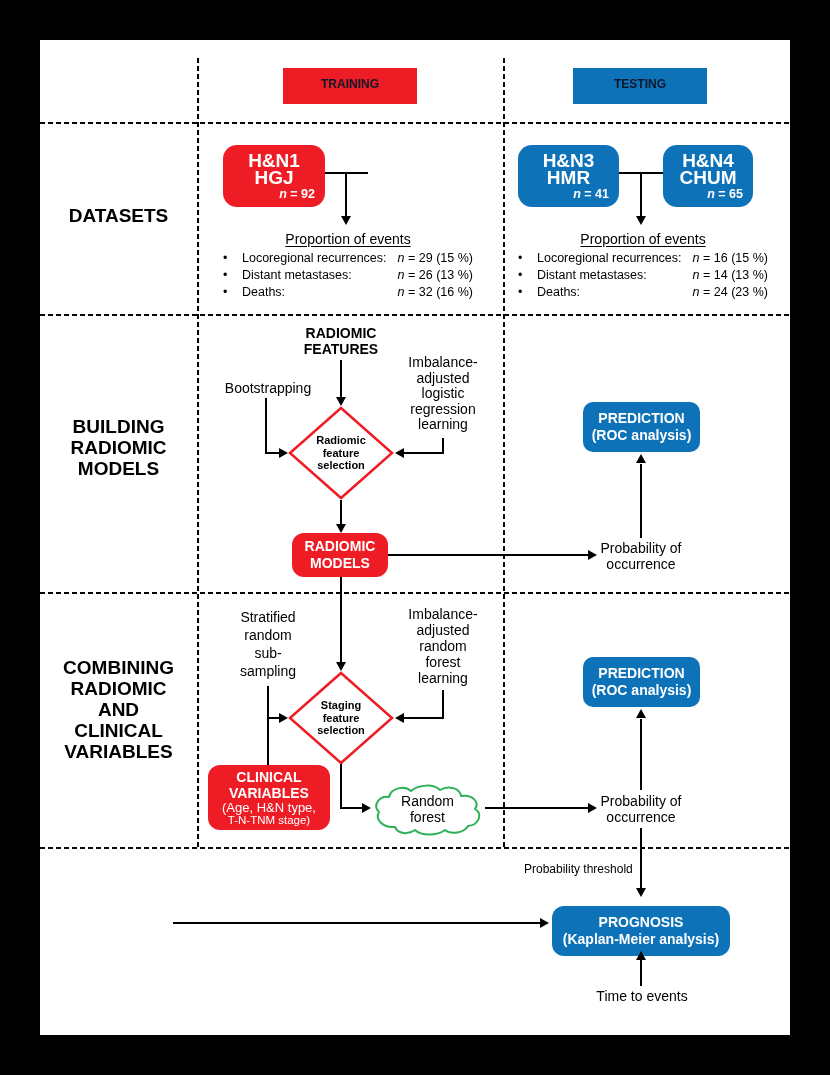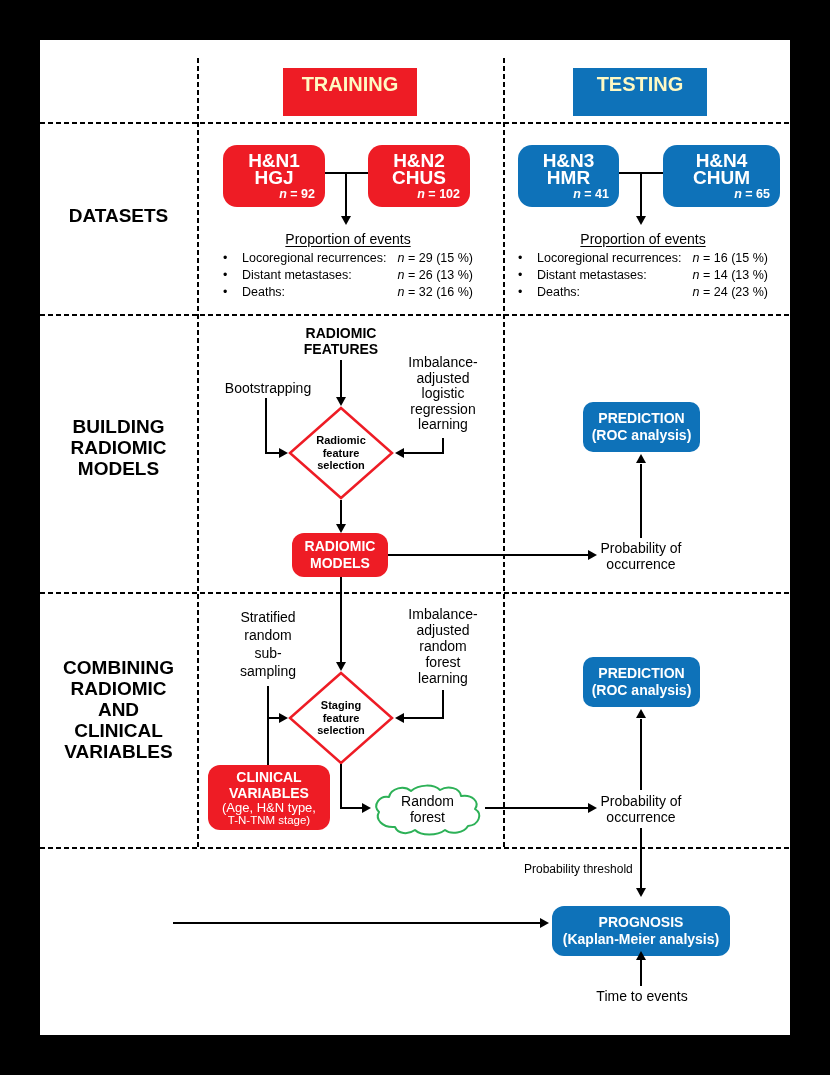--- a/index.html
+++ b/index.html
@@ -13,21 +13,21 @@
   .vdash { position:absolute; width:2px; top:18px; height:789px;
            background:repeating-linear-gradient(to bottom,#000 0 5px,transparent 5px 8px); }
   
   .line { position:absolute; background:#000; }
   .ah-down { position:absolute; width:0; height:0; border-left:5px solid transparent; border-right:5px solid transparent; border-top:9px solid #000; }
   .ah-up   { position:absolute; width:0; height:0; border-left:5px solid transparent; border-right:5px solid transparent; border-bottom:9px solid #000; }
   .ah-right{ position:absolute; width:0; height:0; border-top:5px solid transparent; border-bottom:5px solid transparent; border-left:9px solid #000; }
   .ah-left { position:absolute; width:0; height:0; border-top:5px solid transparent; border-bottom:5px solid transparent; border-right:9px solid #000; }
   
   .sec-label { font-weight:bold; font-size:19px; line-height:21px; text-align:center; }
-  .hdr-box { position:absolute; width:134px; height:48px; line-height:32px; text-align:center; color:#fef9c3; font-weight:bold; font-size:20px; }
+  .hdr-box { position:absolute; width:134px; height:36px; line-height:32px; text-align:center; color:#0f172a; font-weight:bold; font-size:12px; }
   .ds-box { position:absolute; width:102px; height:62px; border-radius:14px; color:#fff; padding-top:7px; }
   .ds-box .ttl { text-align:center; font-weight:bold; font-size:19px; line-height:17px; }
   .ds-box .nln { text-align:right; padding-right:10px; font-weight:bold; font-size:12.5px; line-height:16px; }
   .red-bg { background:var(--red); }
   .blue-bg { background:var(--blue); }
   .it { font-style:italic; }
   .ev-title { position:absolute; width:250px; text-align:center; font-size:14px; text-decoration:underline; text-underline-offset:2px; }
   .ev-list { position:absolute; width:250px; font-size:12.5px; line-height:17px; }
   .ev-row { display:flex; }
   .ev-row .bu { width:19px; text-align:left; }
@@ -65,31 +65,26 @@
     <div>AND</div>
     <div>CLINICAL</div>
     <div>VARIABLES</div>
   </div>
 
   <div class="ds-box red-bg" style="left:183px; top:105px">
     <div class="ttl">H&amp;N1</div>
     <div class="ttl">HGJ</div>
     <div class="nln"><span class="it">n</span><span> = 92</span></div>
   </div>
-  <div class="ds-box red-bg" style="left:328px; top:105px">
-    <div class="ttl">H&amp;N2</div>
-    <div class="ttl">CHUS</div>
-    <div class="nln"><span class="it">n</span><span> = 102</span></div>
-  </div>
   <div class="ds-box blue-bg" style="left:478px; top:105px; width:101px">
     <div class="ttl">H&amp;N3</div>
     <div class="ttl">HMR</div>
     <div class="nln"><span class="it">n</span><span> = 41</span></div>
   </div>
-  <div class="ds-box blue-bg" style="left:623px; top:105px; width:117px">
+  <div class="ds-box blue-bg" style="left:623px; top:105px; width:90px">
     <div class="ttl">H&amp;N4</div>
     <div class="ttl">CHUM</div>
     <div class="nln"><span class="it">n</span><span> = 65</span></div>
   </div>
 
   <div class="line" style="left:285px; top:132px; width:43px; height:2px"></div>
   <div class="line" style="left:305px; top:132px; width:2px; height:45px"></div>
   <div class="ah-down" style="left:301px; top:176px"></div>
   <div class="line" style="left:579px; top:132px; width:44px; height:2px"></div>
   <div class="line" style="left:600px; top:132px; width:2px; height:45px"></div>

